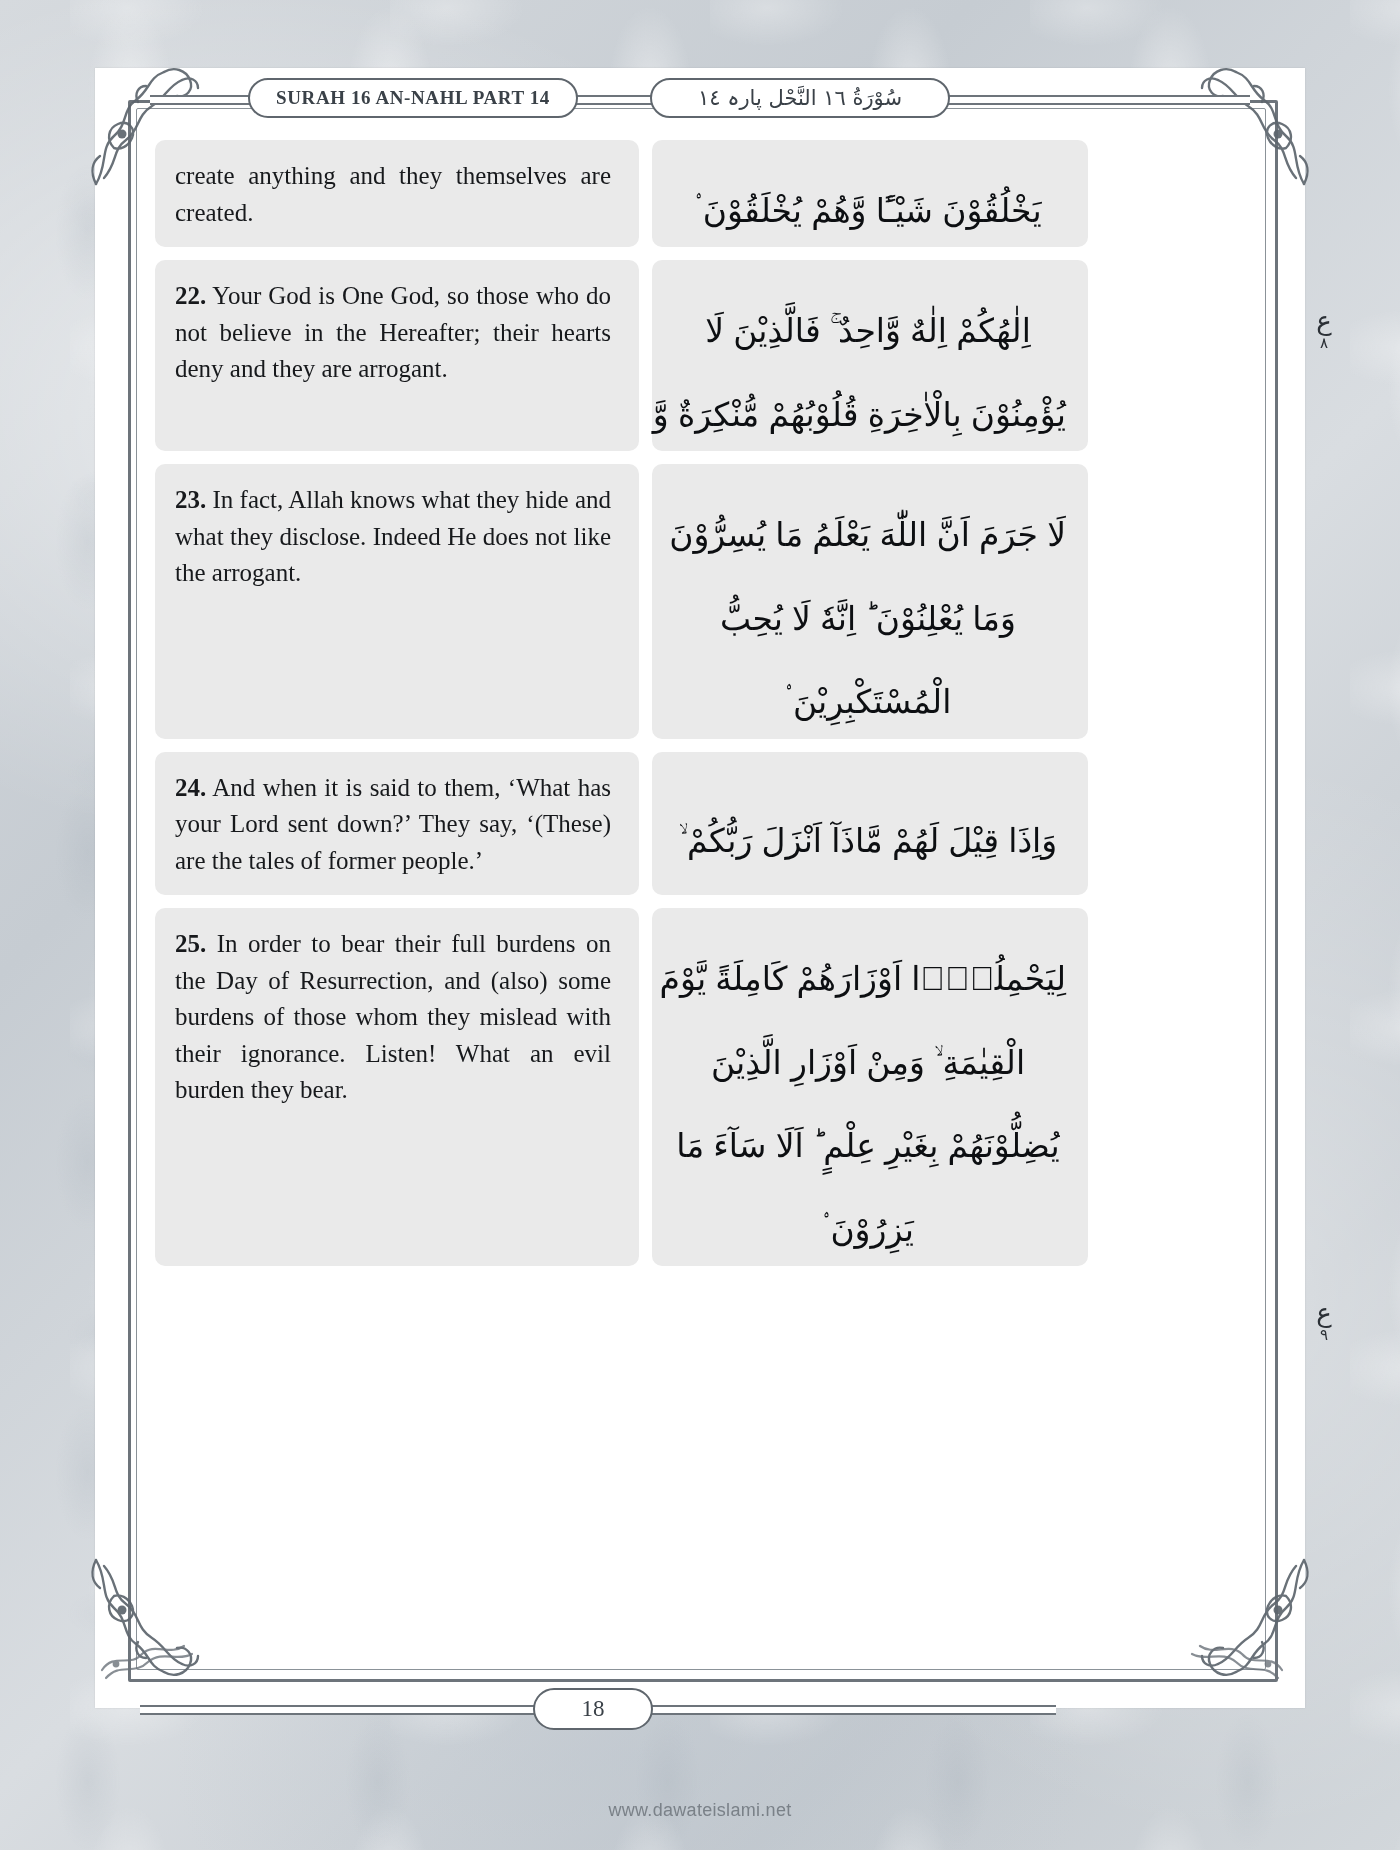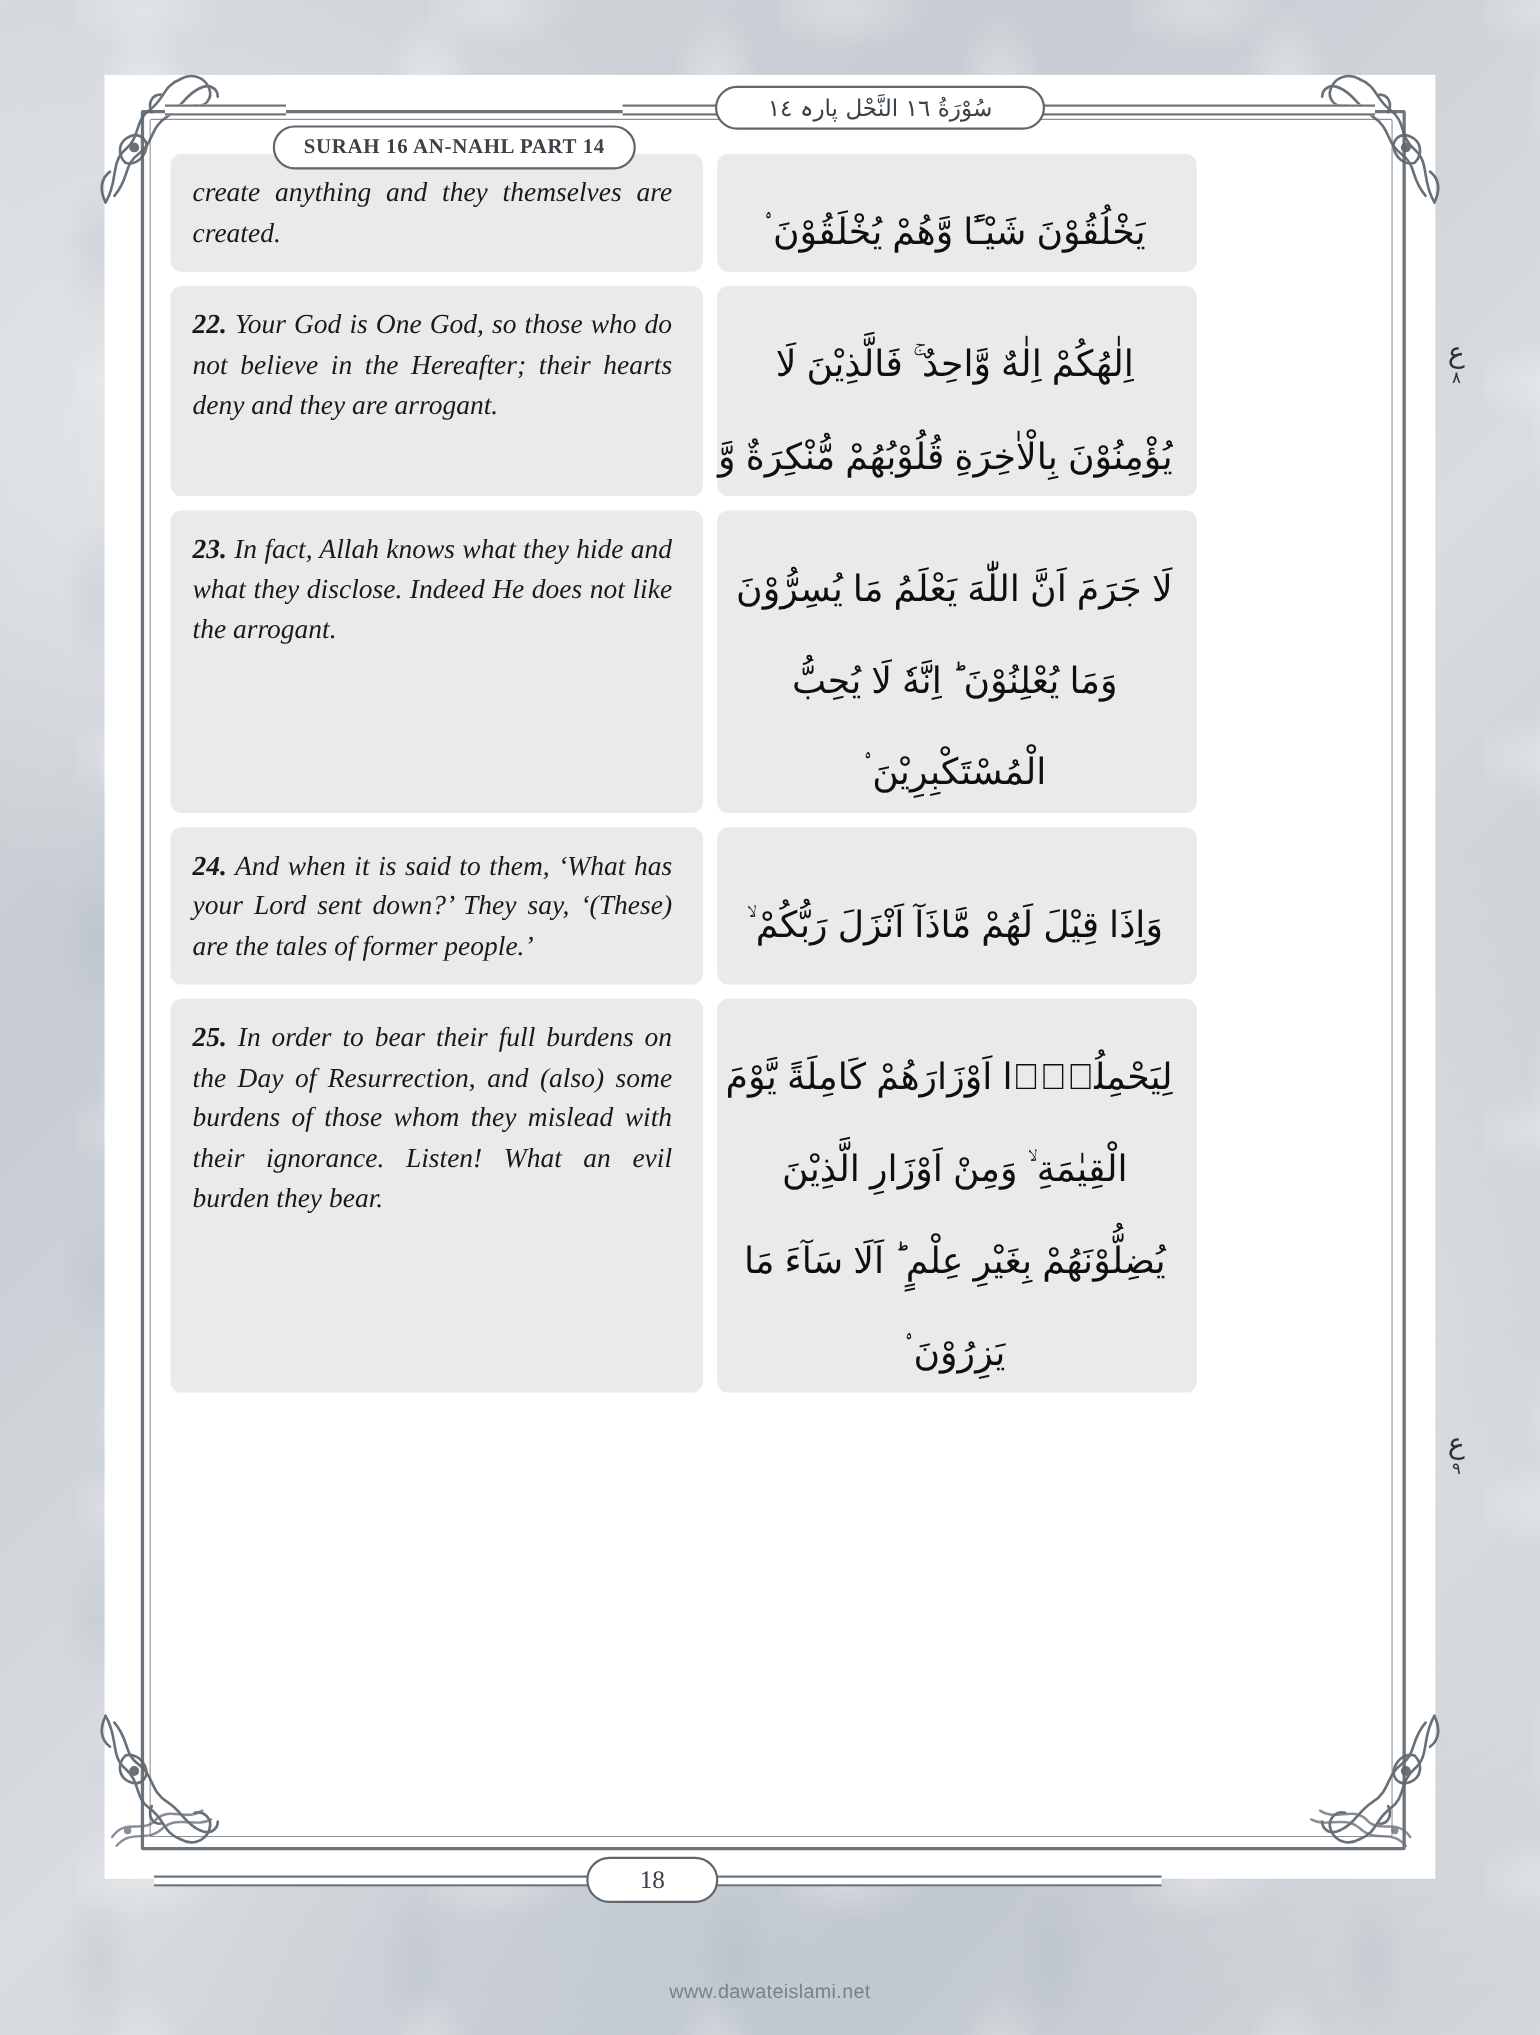--- a/index.html
+++ b/index.html
@@ -82,21 +82,21 @@
     height: 40px;
     border: 2.5px solid #5f666d;
     border-radius: 22px;
     background: #ffffff;
     display: flex;
     align-items: center;
     justify-content: center;
     box-sizing: border-box;
     z-index: 4;
   }
-  #head-left  { left: 248px; top: 78px;  width: 330px; margin-top: 36px; }
+  #head-left  { left: 248px; top: 78px;  width: 330px; }
   #head-right { left: 650px; top: 78px;  width: 300px; }
   #head-left-text {
     font-family: "Liberation Serif", serif;
     font-size: 19px;
     font-weight: 700;
     letter-spacing: .6px;
     color: #3a4148;
     white-space: nowrap;
   }
   #head-right-text {
@@ -134,21 +134,20 @@
     align-items: stretch;
   }
   .cell {
     background: #eaeaea;
     border-radius: 10px;
     box-sizing: border-box;
   }
   .cell-en {
     width: 484px;
     padding: 18px 28px 16px 20px;
-    font-style: italic;
   }
   .cell-ar {
     width: 436px;
     padding: 14px 22px 10px 18px;
     display: flex;
     flex-direction: column;
     justify-content: center;
   }
   .en-text {
     font-family: "Liberation Serif", serif;

